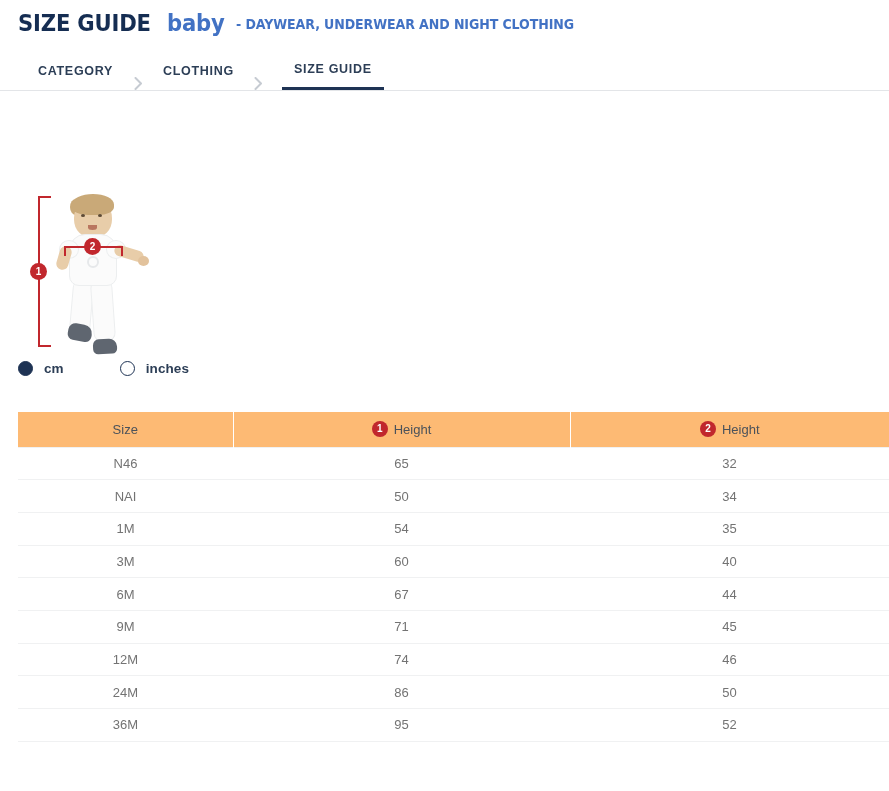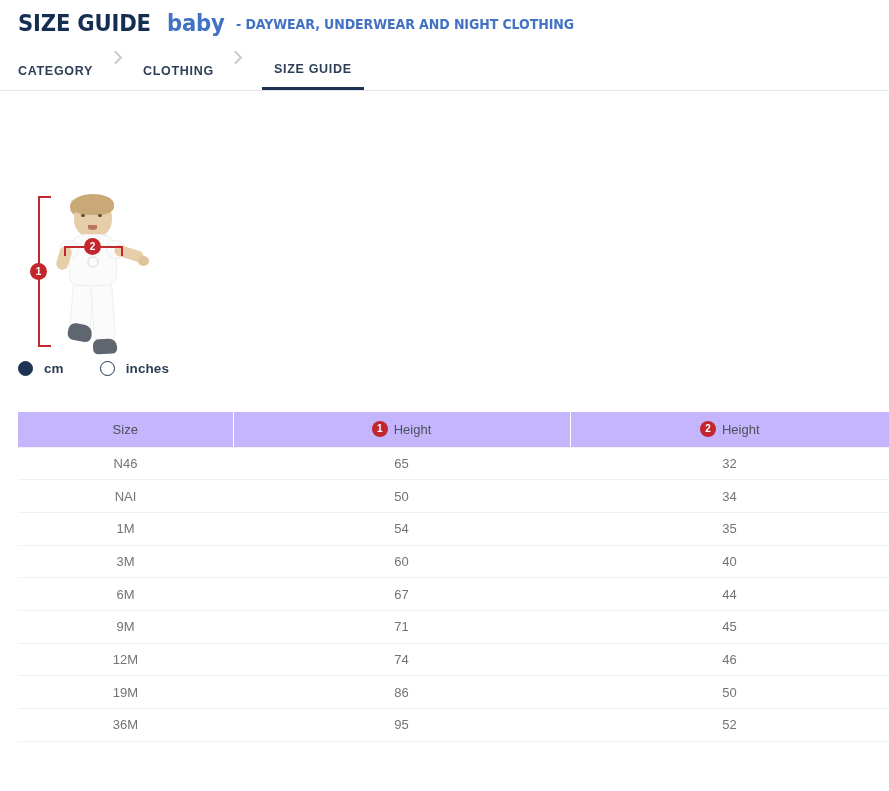--- a/index.html
+++ b/index.html
@@ -60,22 +60,22 @@
     position: relative;
     top: -2px;
   }
 
   
   .breadcrumb {
     margin-top: 16px;
     height: 40px;
     border-bottom: 1px solid #e3e5e8;
     display: flex;
-    align-items: flex-start;
-    padding-left: 16px;
+    align-items: flex-end;
+    padding-left: 36px;
   }
   .crumb {
     display: flex;
     align-items: center;
     font-size: 12.5px;
     font-weight: bold;
     letter-spacing: 0.7px;
     color: #2c3e56;
     padding: 0 2px 0 2px;
     height: 100%;
@@ -273,20 +273,21 @@
   .badge-2 { left: 66px; top: 44px; }
 
   
   .units {
     position: absolute;
     left: 18px;
     top: 357px;
     display: flex;
     align-items: center;
     height: 22px;
+    gap: 20px;
   }
   .unit-opt {
     display: flex;
     align-items: center;
     cursor: pointer;
   }
   .unit-opt + .unit-opt { margin-left: 36px; }
   .radio {
     width: 15px; height: 15px;
     border-radius: 50%;
@@ -309,21 +310,21 @@
   
   .size-table {
     position: absolute;
     left: 18px;
     top: 412px;
     width: 871px;
     border-collapse: collapse;
     table-layout: fixed;
   }
   .size-table th {
-    background: #c4b5fd;
+    background: #fdba74;
     height: 35px;
     font-size: 13px;
     font-weight: normal;
     color: #4b525a;
     border-right: 1px solid #ffffff;
     padding: 0;
   }
   .size-table th:last-child { border-right: none; }
   .th-inner {
     display: flex;
@@ -489,21 +490,21 @@
       <td>9M</td>
       <td>71</td>
       <td>45</td>
     </tr>
     <tr>
       <td>12M</td>
       <td>74</td>
       <td>46</td>
     </tr>
     <tr>
-      <td>19M</td>
+      <td>24M</td>
       <td>86</td>
       <td>50</td>
     </tr>
     <tr>
       <td>36M</td>
       <td>95</td>
       <td>52</td>
     </tr>
   </tbody>
 </table>

